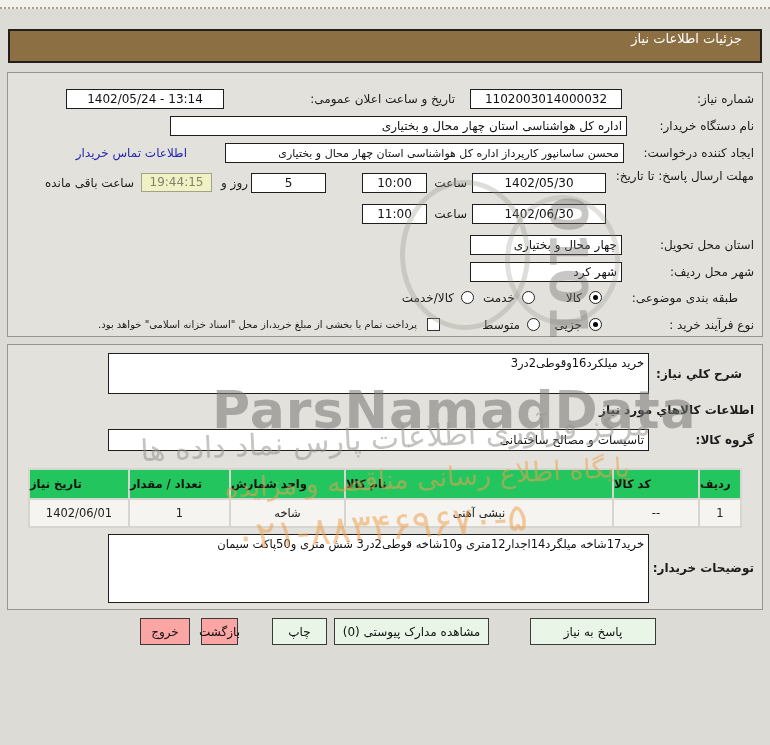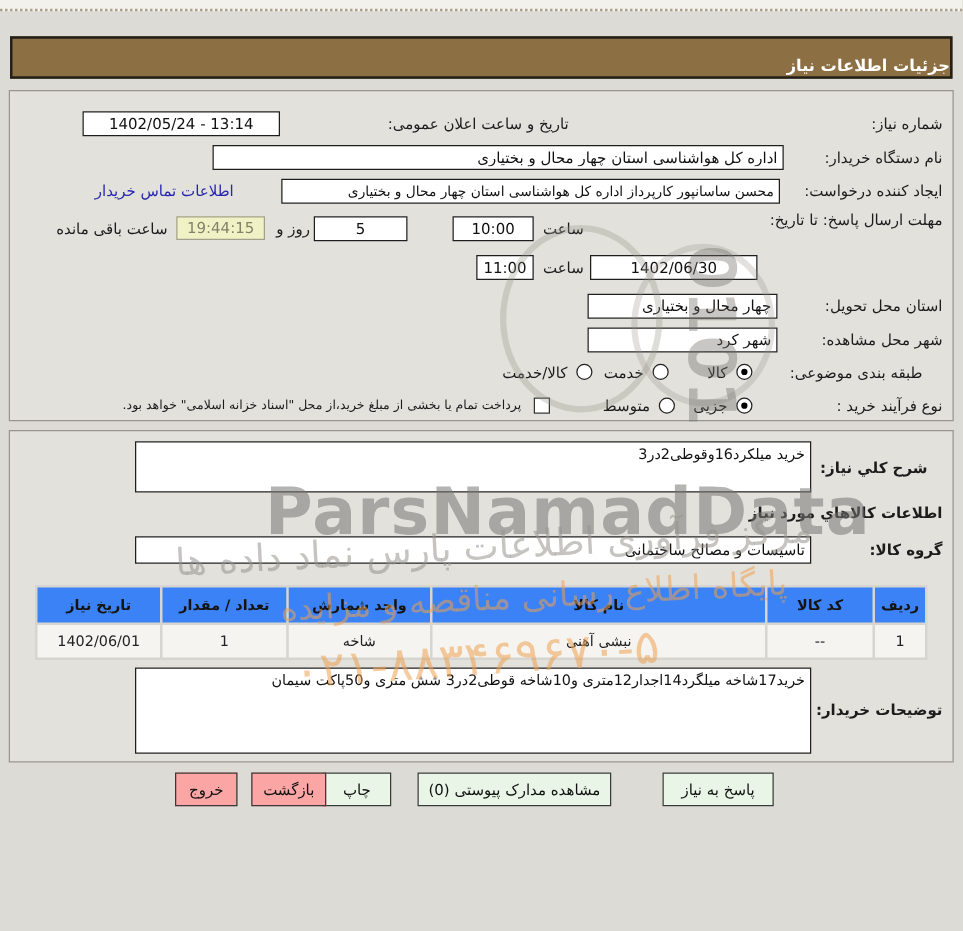--- a/index.html
+++ b/index.html
@@ -14,22 +14,22 @@
   }
   #page { position: relative; width:770px; height:745px; overflow:hidden; }
 
   .topstrip {
     position:absolute; left:0; top:0; width:770px; height:9px;
     background:#f2f1eb; border-bottom:2px dotted #ab9f8d;
   }
   .titlebar {
     position:absolute; left:8px; top:29px; width:754px; height:34px;
     background:#8d6f44; border:2px solid #23201a;
-    color:#ffffff; font-weight:bold; font-size:13px;
-    display:flex; align-items:flex-end; 
+    color:#ffffff; font-weight:normal; font-size:13px;
+    display:flex; align-items:flex-start; padding-right:18px;
   }
 
   .box {
     position:absolute; background:#e2e1db; border:1px solid #97958e;
   }
   #box1 { left:7px; top:72px;  width:756px; height:265px; }
   #box2 { left:7px; top:344px; width:756px; height:266px; }
 
   .lbl { position:absolute; color:#1c1c1c; white-space:nowrap; }
   .lbl2 { position:absolute; color:#1c1c1c; width:152px; text-align:right; line-height:1.35; }
@@ -66,21 +66,21 @@
     font-family:inherit; font-size:11.5px; color:#111;
     direction:rtl; text-align:right; padding:2px 4px; resize:none; overflow:hidden;
   }
 
   table.goods {
     position:absolute; right:20px; top:123px; width:712px;
     border-collapse:separate; border-spacing:2px; background:#d6d5cf;
     table-layout:fixed; font-size:11.5px;
   }
   table.goods th {
-    background:#3b82f6; color:#14130f; font-weight:bold; height:28px; text-align:center;
+    background:#22c55e; color:#14130f; font-weight:bold; height:28px; text-align:left;
   }
   table.goods td {
     background:#f5f4f0; color:#222; height:26px; text-align:center;
   }
 
   .btn {
     position:absolute; top:618px; height:27px;
     border:1px solid #3a3a3a; font-family:inherit; font-size:12px; color:#111;
     display:flex; align-items:center; justify-content:center; cursor:pointer;
   }
@@ -96,46 +96,48 @@
 
   <div class="topstrip"></div>
 
   <div class="titlebar">
     <span>جزئیات اطلاعات نیاز</span>
   </div>
 
   <div class="box" id="box1">
 
     <span class="lbl" style="right:8px; top:19px;">شماره نیاز:</span>
+    <input class="inp num" style="right: 140px; top: 16px; width: 152px;" readonly="" value="1102003014000032">
     <span class="lbl" style="right:307px; top:19px;">تاریخ و ساعت اعلان عمومی:</span>
     <input class="inp num" style="right: 538px; top: 16px; width: 158px;" readonly="" value="1402/05/24 - 13:14">
 
     <span class="lbl" style="right:8px; top:46px;">نام دستگاه خریدار:</span>
     <input class="inp rtltxt" style="right: 135px; top: 43px; width: 457px;" readonly="" value="اداره کل هواشناسی استان چهار محال و بختیاری">
 
     <span class="lbl" style="right:8px; top:73px;">ایجاد کننده درخواست:</span>
     <input class="inp rtltxt" style="right: 138px; top: 70px; width: 399px; font-size: 11px;" readonly="" value="محسن ساسانپور کارپرداز اداره کل هواشناسی استان چهار محال و بختیاری">
     <span class="link" style="right:575px; top:73px;">اطلاعات تماس خریدار</span>
 
     <span class="lbl2" style="right:8px; top:95px;">مهلت ارسال پاسخ: تا تاریخ:</span>
+    <input class="inp num" style="right: 156px; top: 100px; width: 134px;" readonly="" value="1402/05/30">
     <span class="lbl" style="right:295px; top:103px;">ساعت</span>
     <input class="inp num" style="right: 335px; top: 100px; width: 65px;" readonly="" value="10:00">
     <input class="inp num" style="right: 436px; top: 100px; width: 75px;" readonly="" value="5">
     <span class="lbl" style="right:514px; top:103px;">روز و</span>
     <span class="timer" style="right:550px; top:100px;">19:44:15</span>
     <span class="lbl" style="right:628px; top:103px;">ساعت باقی مانده</span>
 
     <input class="inp num" style="right: 156px; top: 131px; width: 134px;" readonly="" value="1402/06/30">
     <span class="lbl" style="right:295px; top:134px;">ساعت</span>
-    <input class="inp num" style="right: 335px; top: 131px; width: 46px;" readonly="" value="11:00">
+    <input class="inp num" style="right: 335px; top: 131px; width: 65px;" readonly="" value="11:00">
 
     <span class="lbl" style="right:8px; top:165px;">استان محل تحویل:</span>
     <input class="inp rtltxt" style="right: 140px; top: 162px; width: 152px;" readonly="" value="چهار محال و بختیاری">
 
-    <span class="lbl" style="right:8px; top:192px;">شهر محل مشاهده:</span>
+    <span class="lbl" style="right:8px; top:192px;">شهر محل ردیف:</span>
     <input class="inp rtltxt" style="right: 140px; top: 189px; width: 152px;" readonly="" value="شهر کرد">
 
     <span class="lbl" style="right:24px; top:218px;">طبقه بندی موضوعی:</span>
     <span class="radio checked" style="right:160px; top:218px;"></span>
     <span class="lbl" style="right:180px; top:218px;">کالا</span>
     <span class="radio" style="right:227px; top:218px;"></span>
     <span class="lbl" style="right:247px; top:218px;">خدمت</span>
     <span class="radio" style="right:288px; top:218px;"></span>
     <span class="lbl" style="right:308px; top:218px;">کالا/خدمت</span>
 
@@ -186,24 +188,24 @@
           <td>1</td>
           <td style="direction:ltr">1402/06/01</td>
         </tr>
       </tbody>
     </table>
 
     <span class="blbl" style="right:8px; top:216px;">توضیحات خریدار:</span>
     <textarea class="tarea" style="right: 113px; top: 189px; width: 541px; height: 69px;" readonly="">خرید17شاخه میلگرد14اجدار12متری و10شاخه قوطی2در3 شش متری و50پاکت سیمان</textarea>
   </div>
 
-  <button class="btn green" style="left:530px; width:89px;">پاسخ به نیاز</button>
+  <button class="btn green" style="left:530px; width:126px;">پاسخ به نیاز</button>
   <button class="btn green" style="left:334px; width:155px;">مشاهده مدارک پیوستی (0)</button>
-  <button class="btn green" style="left:258px; width:55px;">چاپ</button>
-  <button class="btn pink" style="left:201px; width:60px;">بازگشت</button>
+  <button class="btn green" style="left:272px; width:55px;">چاپ</button>
+  <button class="btn pink" style="left:201px; width:37px;">بازگشت</button>
   <button class="btn pink" style="left:140px; width:50px;">خروج</button>
 
   <div class="wm" style="left:400px; top:180px; width:130px; height:150px; border:5px solid rgba(150,148,140,.32); border-radius:50%;"></div>
   <div class="wm" style="left:505px; top:195px; width:115px; height:130px; border:5px solid rgba(150,148,140,.28); border-radius:50%;"></div>
   <div class="wm" style="left:598px; top:196px; font-size:52px; font-weight:bold; color:rgba(110,108,102,.38); transform:rotate(90deg); transform-origin:left top; direction:ltr;">0101</div>
   <div class="wm" style="left:212px; top:380px; font-size:52px; font-weight:bold; color:rgba(118,118,114,.55); direction:ltr; letter-spacing:1px;">ParsNamadData</div>
   <div class="wm" style="right:120px; top:420px; font-size:30px; color:rgba(150,148,140,.55); transform:rotate(-3deg);">مرکز فرآوری اطلاعات پارس نماد داده ها</div>
   <div class="wm" style="right:140px; top:462px; font-size:27px; color:rgba(236,160,80,.55); transform:rotate(-3deg);">پایگاه اطلاع رسانی مناقصه و مزایده</div>
   <div class="wm" style="left:235px; top:505px; font-size:38px; color:rgba(236,160,80,.55); transform:rotate(-4deg); direction:ltr;">۰۲۱-۸۸۳۴۶۹۶۷۰-۵</div>
 

